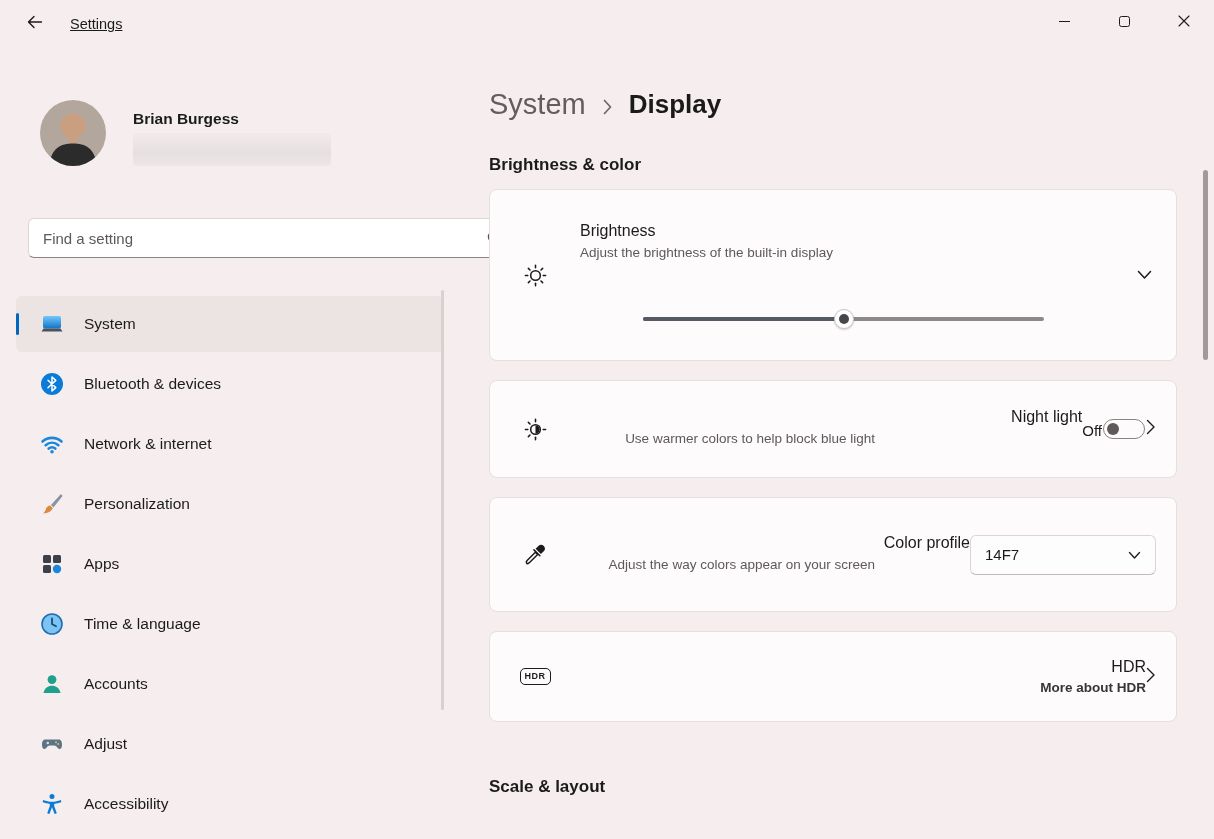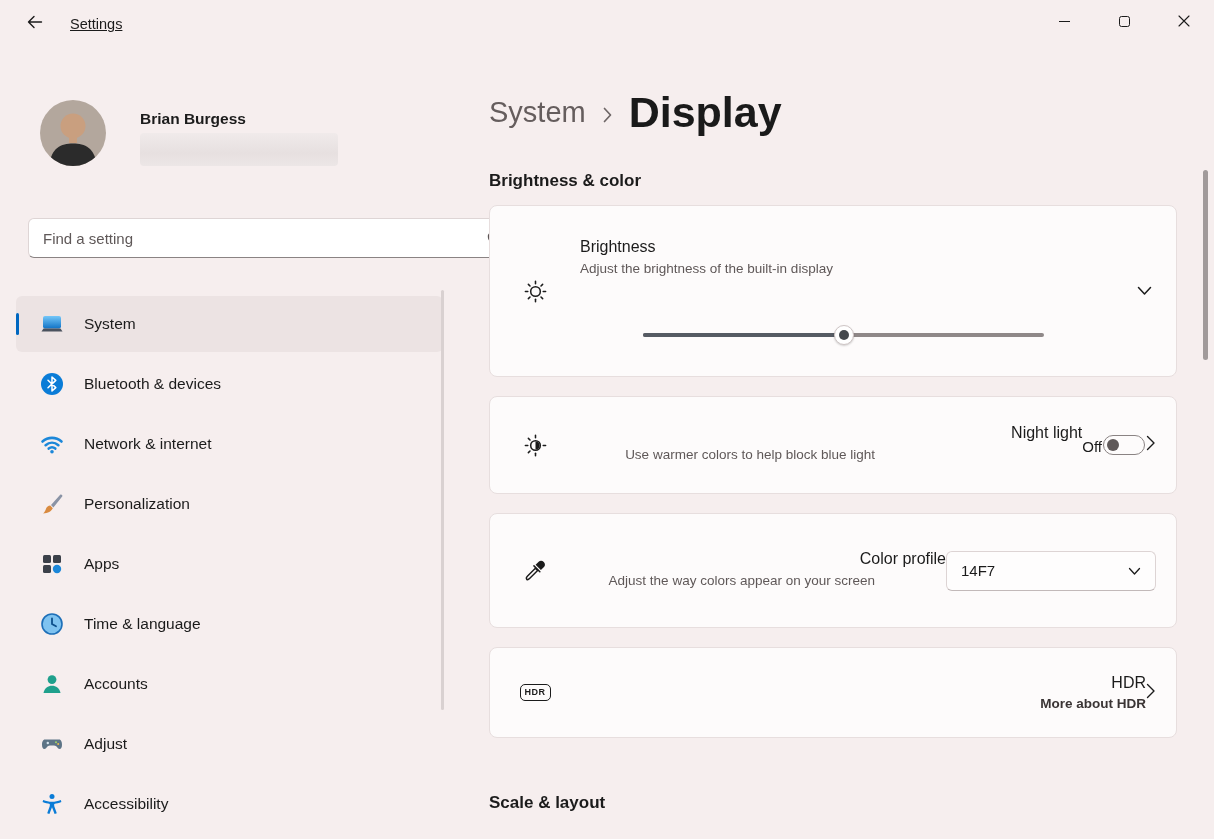--- a/index.html
+++ b/index.html
@@ -17,21 +17,21 @@
   .app-title { font-size:14.5px; margin-left:16px; }
   .win-controls { position:absolute; top:0; right:0; display:flex; height:44px; }
   .win-btn { width:60px; height:44px; display:flex; align-items:center; justify-content:center; cursor:pointer; }
 
   
   .app { display:flex; height:791px; }
   .sidebar { width:461px; flex:none; position:relative; }
   .main { flex:1; position:relative; padding-left:28px; }
 
   
-  .profile { display:flex; align-items:flex-start; margin:52px 0 0 40px; cursor:pointer;gap:7px; }
+  .profile { display:flex; align-items:flex-start; margin:52px 0 0 40px; cursor:pointer; }
   .avatar { width:66px; height:66px; border-radius:50%; overflow:hidden; flex:none; }
   .profile-text { margin-left:27px; padding-top:10px; }
   .profile-name { font-weight:bold; font-size:15.5px; }
   .profile-redacted { width:198px; height:33px; margin-top:5px; border-radius:4px;
     background:linear-gradient(180deg,#f0eaea 0%,#e7e0e0 60%,#ece6e6 100%); }
 
   .search-box { margin:52px 0 0 28px; width:491px; height:40px; background:#ffffff;
     border:1px solid #ded5d5; border-bottom:1px solid #8a8383; border-radius:6px;
     display:flex; align-items:center; }
   .search-box input { flex:1; border:none; outline:none; background:transparent;
@@ -50,21 +50,21 @@
   .nav-icon { width:24px; height:24px; margin-right:20px; flex:none;
     display:flex; align-items:center; justify-content:center; }
 
   .side-scrollbar { position:absolute; right:17px; top:242px; width:3px; height:420px;
     border-radius:2px; background:#d9d1d1; cursor:pointer; }
 
   
   .breadcrumb { margin-top:40px; display:flex; align-items:center; }
   .crumb-parent { font-size:29px; color:#655d5d; cursor:pointer; }
   .crumb-sep { margin:4px 16px 0 16px; display:flex; align-items:center; }
-  .crumb-current { font-size:43px; font-weight:600; color:#1a1a1a; }
+  .crumb-current { font-size:26px; font-weight:600; color:#1a1a1a; }
 
   .section-heading { font-size:17px; font-weight:700; margin:34px 0 14px 0; }
   .section-heading.second { margin-top:55px; }
 
   .card { width:688px; background:#fdfbfb; border:1px solid #e7dede; border-radius:8px;
     margin-bottom:19px; position:relative; }
   .card-row { display:flex; align-items:center; height:100%; padding-right:20px; }
   .card-icon { width:90px; flex:none; display:flex; align-items:center; justify-content:center; }
   .card-text { flex:1;text-align:right; }
   .card-title { font-size:16px; }
@@ -91,21 +91,21 @@
   .card-nightlight { height:98px; cursor:pointer; }
   .card-colorprofile { height:115px; }
   .card-hdr { height:91px; cursor:pointer; }
 
   .status-label { font-size:15px; }
   .toggle { width:42px; height:20px; border:1px solid var(--toggle-border,#8a8383);
     border-radius:11px; position:relative; background:transparent; cursor:pointer; }
   .toggle-knob { position:absolute; left:3px; top:3px; width:12px; height:12px;
     border-radius:50%; background:var(--toggle-knob,#5f5959); }
 
-  .dropdown { width:210px; height:40px; background:#fefdfd; border:1px solid #ddd4d4;
+  .dropdown { width:186px; height:40px; background:#fefdfd; border:1px solid #ddd4d4;
     border-bottom-color:#c2b9b9; border-radius:6px; display:flex; align-items:center;
     justify-content:space-between; padding:6px 14px; font-size:15px; cursor:pointer; }
 
   .hdr-badge { border:1.7px solid #1b1b1b; border-radius:5px; padding:3px 4px;
     font-size:9px; font-weight:700; letter-spacing:.5px; line-height:1; }
   .hdr-link { font-size:13.5px; font-weight:700; color:#3a3434; margin-top:4px; cursor:pointer; }
 
   .desc-narrow { max-width:295px; }
 
   .main-scrollbar { position:absolute; right:6px; top:170px; width:5px; height:190px;

